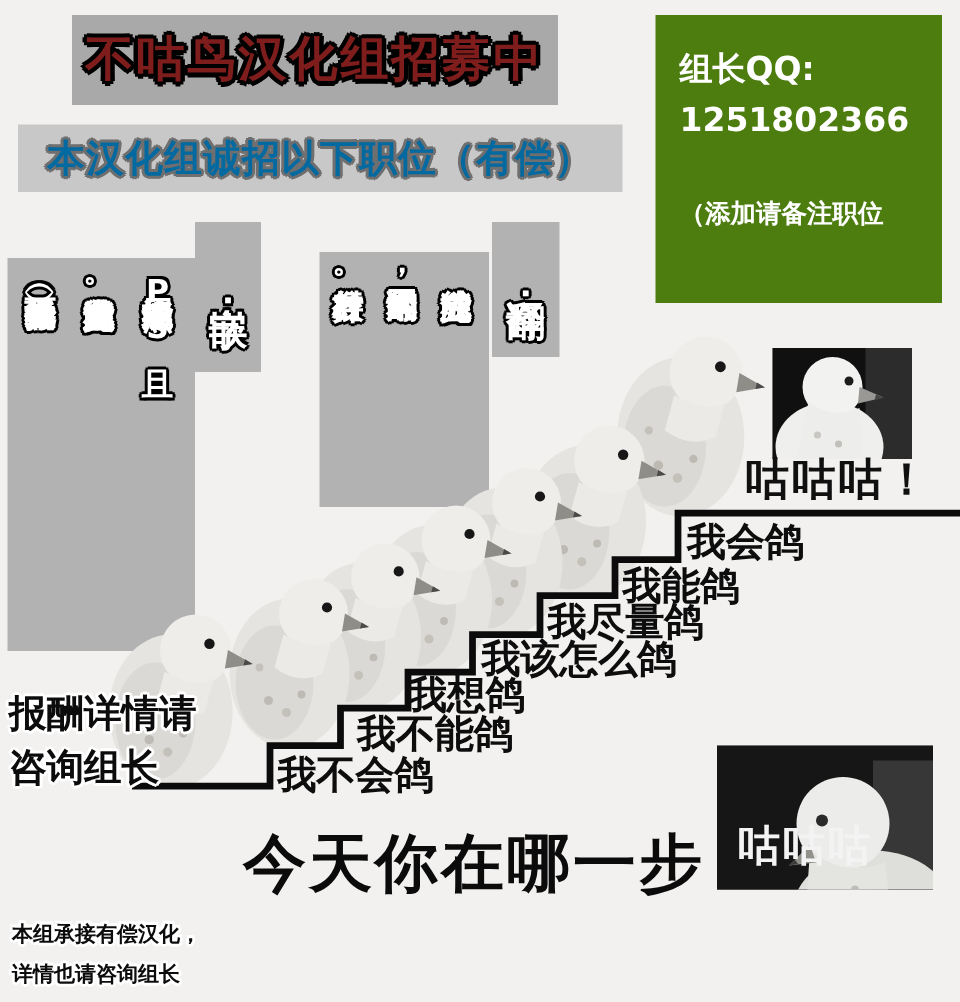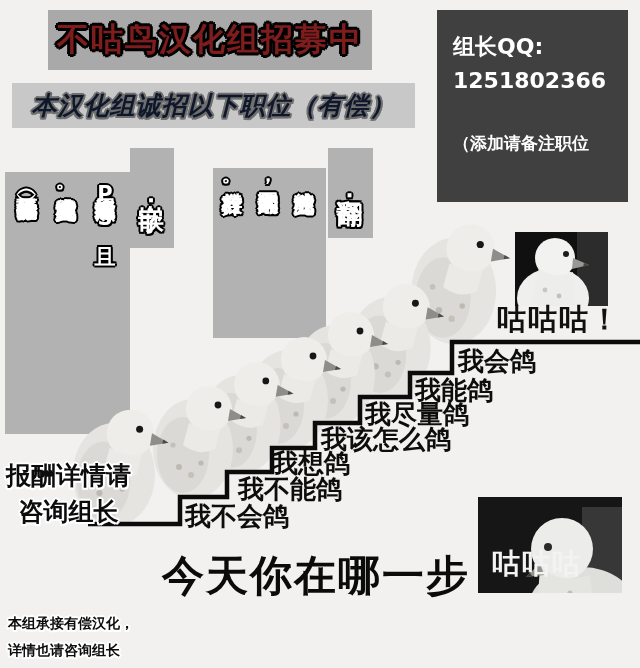--- a/index.html
+++ b/index.html
@@ -19,23 +19,23 @@
            1.5px 1.5px 0 #6f6f6f,-1.5px 1.5px 0 #6f6f6f,1.5px -1.5px 0 #6f6f6f,-1.5px -1.5px 0 #6f6f6f;}
   .o-white{text-shadow:2px 0 0 #fff,-2px 0 0 #fff,0 2px 0 #fff,0 -2px 0 #fff,
            1.5px 1.5px 0 #fff,-1.5px 1.5px 0 #fff,1.5px -1.5px 0 #fff,-1.5px -1.5px 0 #fff;}
 
   .title-box{left:48px;top:10px;width:324px;height:60px;background:#a9a9a9;
     display:flex;align-items:center;justify-content:center;}
   .title-box span{font-size:32px;font-weight:700;color:#7f1d1d;letter-spacing:2px;}
 
   .subtitle-box{left:12px;top:83px;width:403px;height:45px;background:#c8c8c8;
     display:flex;align-items:center;justify-content:center;}
-  .subtitle-box span{font-size:25px;font-weight:600;color:#0f172a;letter-spacing:1px;font-style:italic;}
+  .subtitle-box span{font-size:25px;font-weight:600;color:#0369a1;letter-spacing:1px;}
 
-  .qq-box{left:437px;top:10px;width:191px;height:192px;background:#404040;
+  .qq-box{left:437px;top:10px;width:191px;height:192px;background:#4d7c0f;
     color:#fff;padding:20px 0 0 16px;box-sizing:border-box;}
   .qq-box p{margin:0;font-size:22px;font-weight:600;line-height:34px;}
   .qq-box .note{margin-top:28px;font-size:17px;}
 
   .vlabel{writing-mode:vertical-rl;text-orientation:upright;color:#fff;font-weight:700;
     display:flex;align-items:center;justify-content:center;}
   .pos-label-tsz{left:130px;top:148px;width:44px;height:100px;font-size:26px;}
   .pos-label-trl{left:328px;top:148px;width:45px;height:90px;font-size:26px;}
 
   .vbody{writing-mode:vertical-rl;text-orientation:upright;color:#fff;font-weight:700;
@@ -50,21 +50,21 @@
   .stair-label{position:absolute;font-size:26px;font-weight:700;color:#0d0d0d;white-space:nowrap;}
 
   .photo{overflow:hidden;}
   .photo svg{display:block;}
   .top-photo{left:515px;top:232px;width:93px;height:74px;background:#101010;}
   .bottom-photo{left:478px;top:497px;width:144px;height:96px;background:#161616;}
   .caption-top{left:497px;top:300px;font-size:29px;font-weight:800;color:#101010;letter-spacing:2px;}
   .caption-bottom{position:absolute;left:14px;bottom:10px;font-size:28px;font-weight:600;
     color:#f3f3f3;letter-spacing:2px;}
 
-  .note-left{left:6px;top:458px;font-size:25px;font-weight:700;color:#0c0c0c;line-height:36px;text-align:center;}
+  .note-left{left:6px;top:458px;font-size:25px;font-weight:700;color:#0c0c0c;line-height:36px;}
   .note-left p{margin:0;}
   .question{left:162px;top:548px;font-size:42px;font-weight:700;color:#0b0b0b;letter-spacing:2px;white-space:nowrap;}
   .note-bottom{left:8px;top:610px;font-size:14px;font-weight:700;color:#0c0c0c;line-height:27px;}
   .note-bottom p{margin:0;}
 </style>
 </head>
 <body>
 
 <div class="canvas">
 

